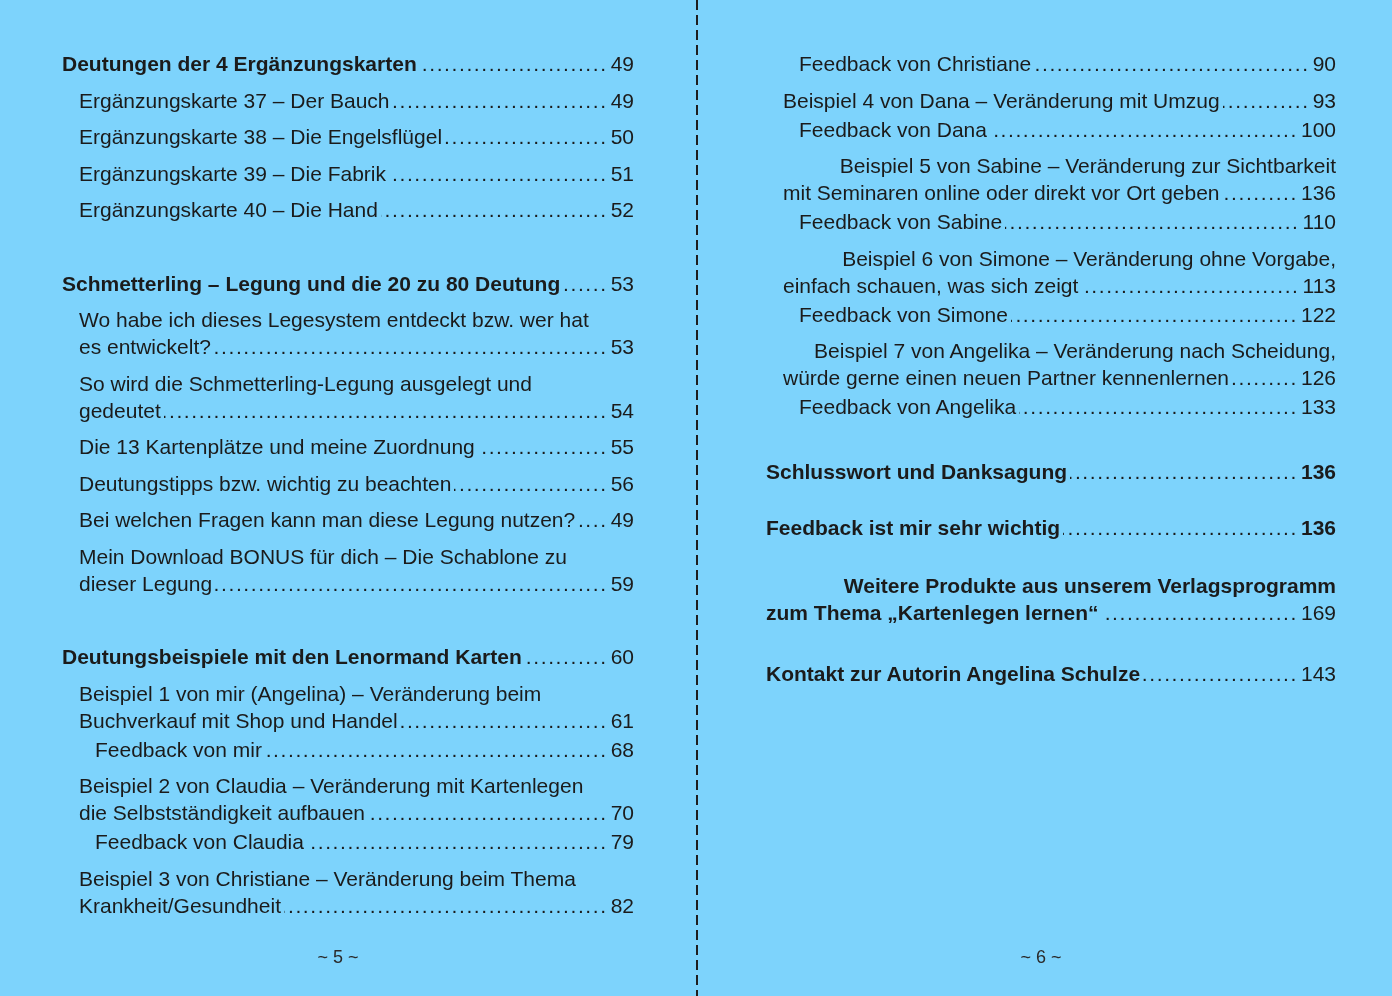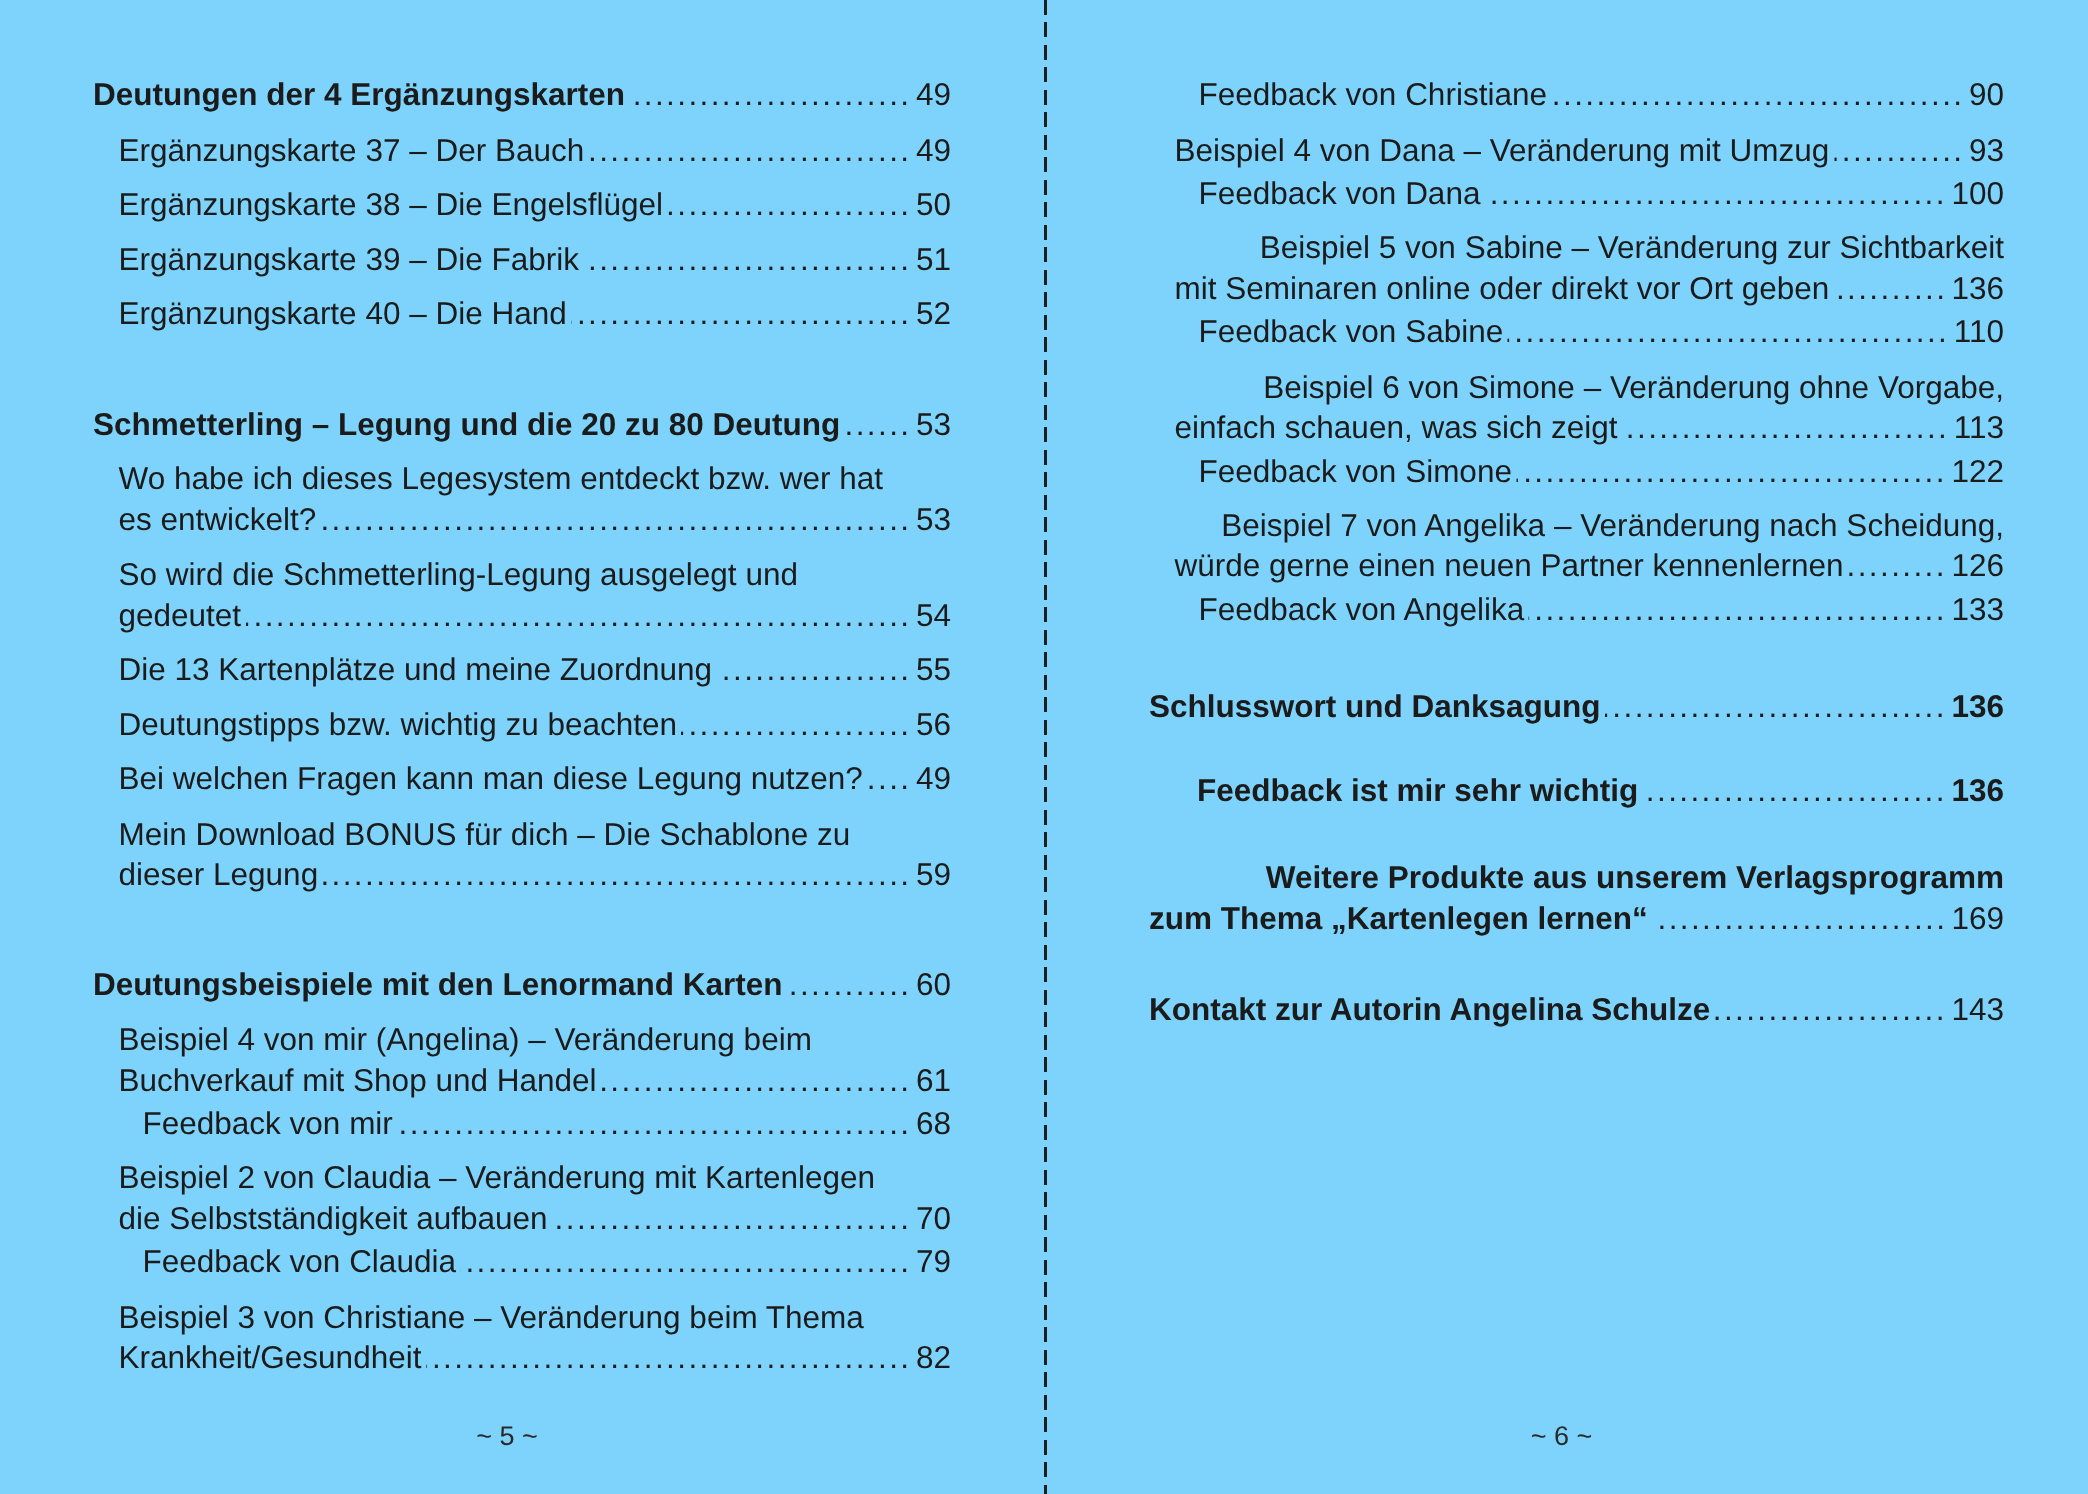--- a/index.html
+++ b/index.html
@@ -39,21 +39,21 @@
     line-height: 27px;
     margin-top: 9.5px;
   }
   .entries .toc-entry:first-child { margin-top: 0 !important; }
   .toc-entry.level-1 { padding-left: 17px; }
   .toc-entry.level-2 { padding-left: 33px; margin-top: 2px; }
   .toc-entry.bold { font-weight: 700; }
 
   .page-left  .toc-entry.gap-before { margin-top: 46.5px; }
   .page-right .toc-entry.gap-before { margin-top: 38px; }
-  .page-right .entries .toc-entry:nth-child(11) { margin-top: 29px; margin-left: 32px; }
+  .page-right .entries .toc-entry:nth-child(11) { margin-top: 29px; }
   .page-right .entries .toc-entry:nth-child(12) { margin-top: 31px; }
   .page-right .entries .toc-entry:nth-child(13) { margin-top: 34px; }
 
   .cont-line { white-space: nowrap; }
 
   .last-line {
     display: flex;
     align-items: baseline;
   }
   .entry-text { white-space: nowrap; }
@@ -199,21 +199,21 @@
 
   <div class="toc-entry level-0 bold gap-before">
     <div class="last-line">
       <span class="entry-text">Deutungsbeispiele mit den Lenormand Karten</span>
       <span class="dots"></span>
       <span class="page-num">60</span>
     </div>
   </div>
 
   <div class="toc-entry level-1">
-    <div class="cont-line">Beispiel 4 von mir (Angelina) – Veränderung beim</div>
+    <div class="cont-line">Beispiel 1 von mir (Angelina) – Veränderung beim</div>
             <div class="last-line">
       <span class="entry-text">Buchverkauf mit Shop und Handel</span>
       <span class="dots"></span>
       <span class="page-num">61</span>
     </div>
   </div>
 
   <div class="toc-entry level-2">
     <div class="last-line">
       <span class="entry-text">Feedback von mir</span>

